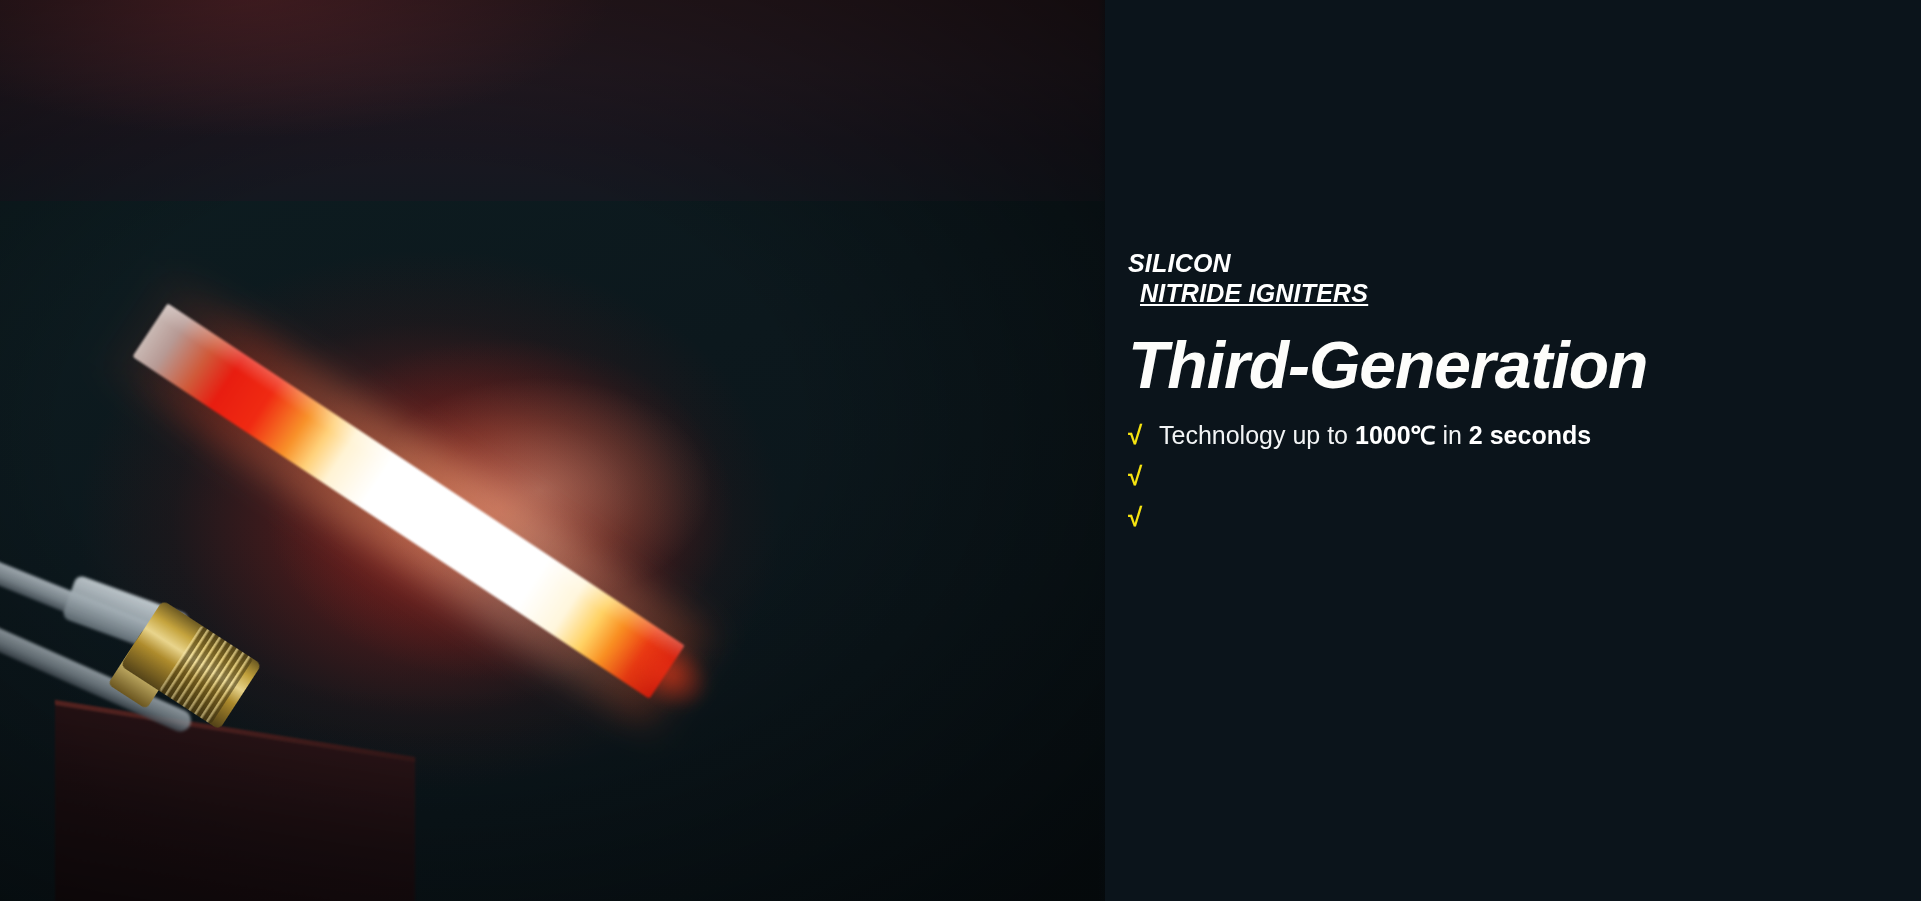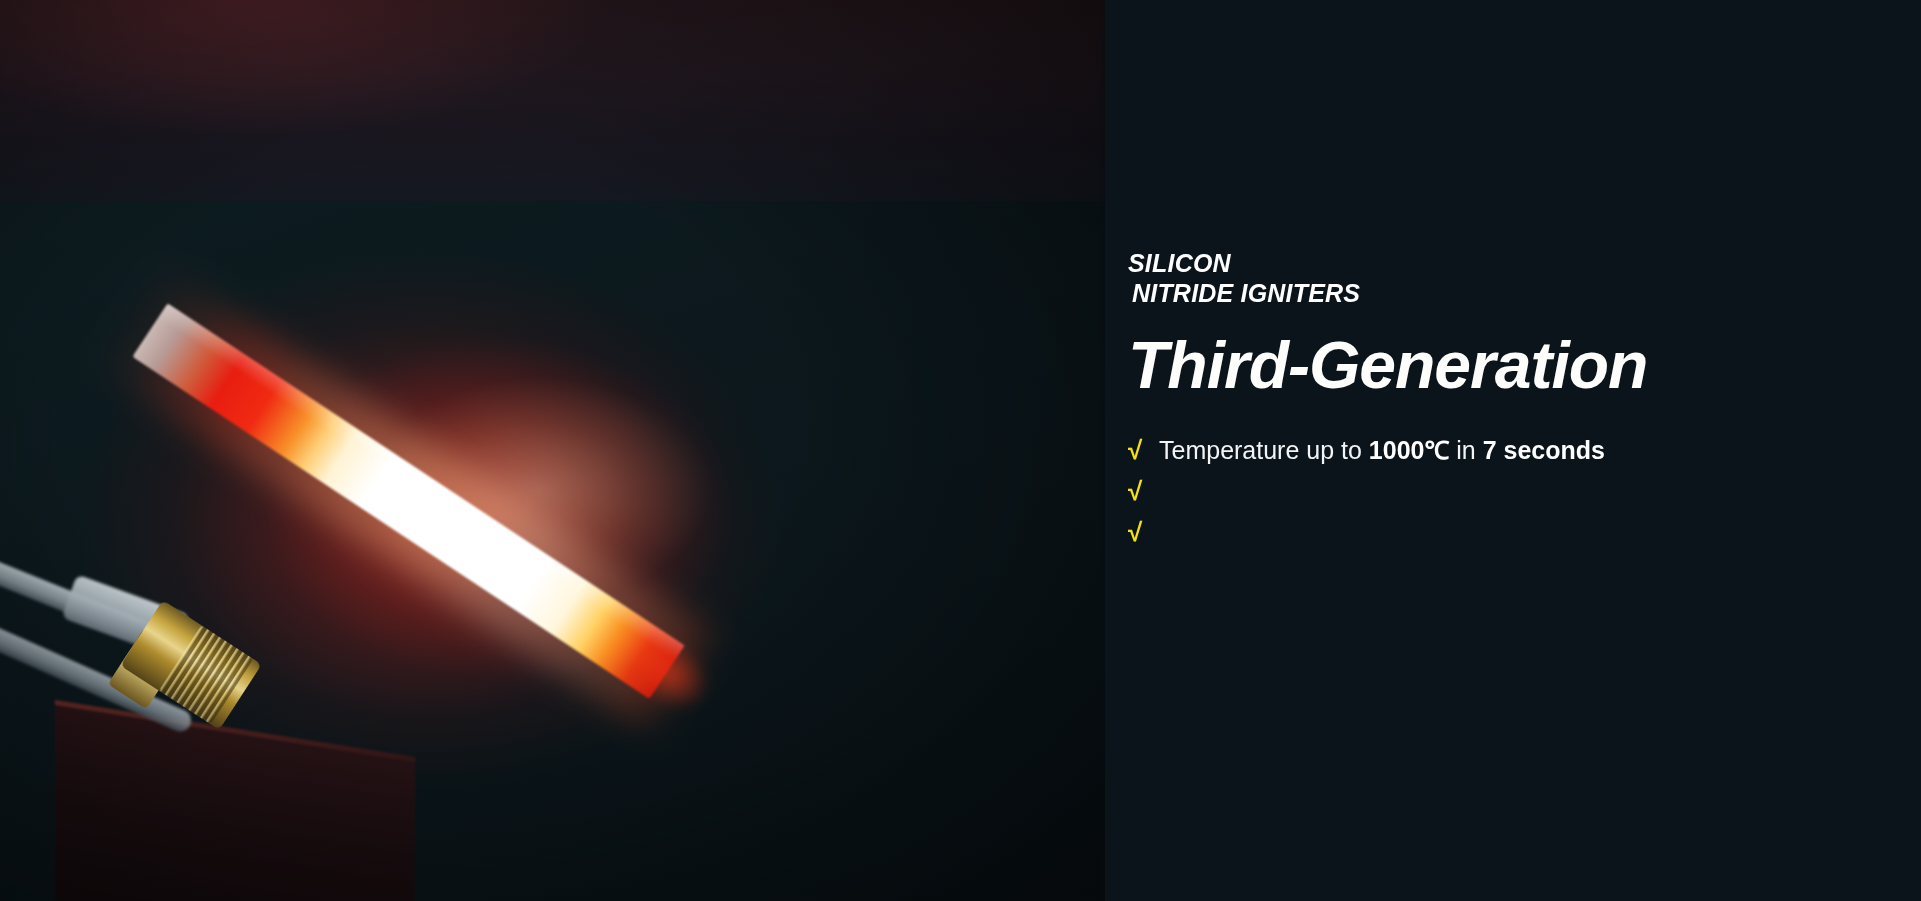--- a/index.html
+++ b/index.html
@@ -116,24 +116,24 @@
   .vignette{position:absolute;inset:0;
        background:radial-gradient(ellipse 900px 640px at 430px 430px,rgba(0,0,0,0) 40%,rgba(0,0,0,.55) 100%);}
 
   
   .panel{position:absolute;left:1105px;top:0;width:816px;height:901px;background:#0b141b;}
   .content{position:absolute;left:23px;top:248px;width:790px;}
 
   .eyebrow{font-style:italic;font-weight:bold;color:#ffffff;font-size:25px;
        line-height:30px;letter-spacing:.2px;margin:0 0 14px 0;}
   .eyebrow span{display:block;}
-  .eyebrow .l2{margin-left:4px;}
+  .eyebrow .l2{margin-left:12px;text-decoration:underline;}
 
   .headline{font-style:italic;font-weight:bold;color:#fdfdfb;font-size:66px;
-       line-height:86px;letter-spacing:-1px;margin:0 0 26px 0;white-space:nowrap;}
+       line-height:86px;letter-spacing:-1px;margin:0 0 11px 0;white-space:nowrap;}
   .headline span{display:block;}
 
   .bullets{list-style:none;margin:0;padding:0;}
   .bullet{display:flex;align-items:baseline;gap:13px;margin-bottom:8px;
        font-size:25px;line-height:33px;color:#f2f4f5;white-space:nowrap;}
   .check{color:#f5e310;font-size:26px;font-weight:bold;line-height:33px;
        display:inline-block;width:18px;}
   .bullet b{font-weight:bold;color:#ffffff;text-align:right;}
 </style>
 </head>
@@ -175,21 +175,21 @@
         <span class="l2">NITRIDE IGNITERS</span>
       </p>
 
       <h1 class="headline">
         <span>Third-Generation</span>
       </h1>
 
       <ul class="bullets">
         <li class="bullet">
           <span class="check">√</span>
-          <span class="btxt"><span>Temperature up to </span><b>1000℃</b><span> in </span><b>7 seconds</b></span>
+          <span class="btxt"><span>Technology up to </span><b>1000℃</b><span> in </span><b>2 seconds</b></span>
         </li>
         <li class="bullet">
           <span class="check">√</span>
         </li>
         <li class="bullet">
           <span class="check">√</span>
         </li>
       </ul>
 
     </div>

